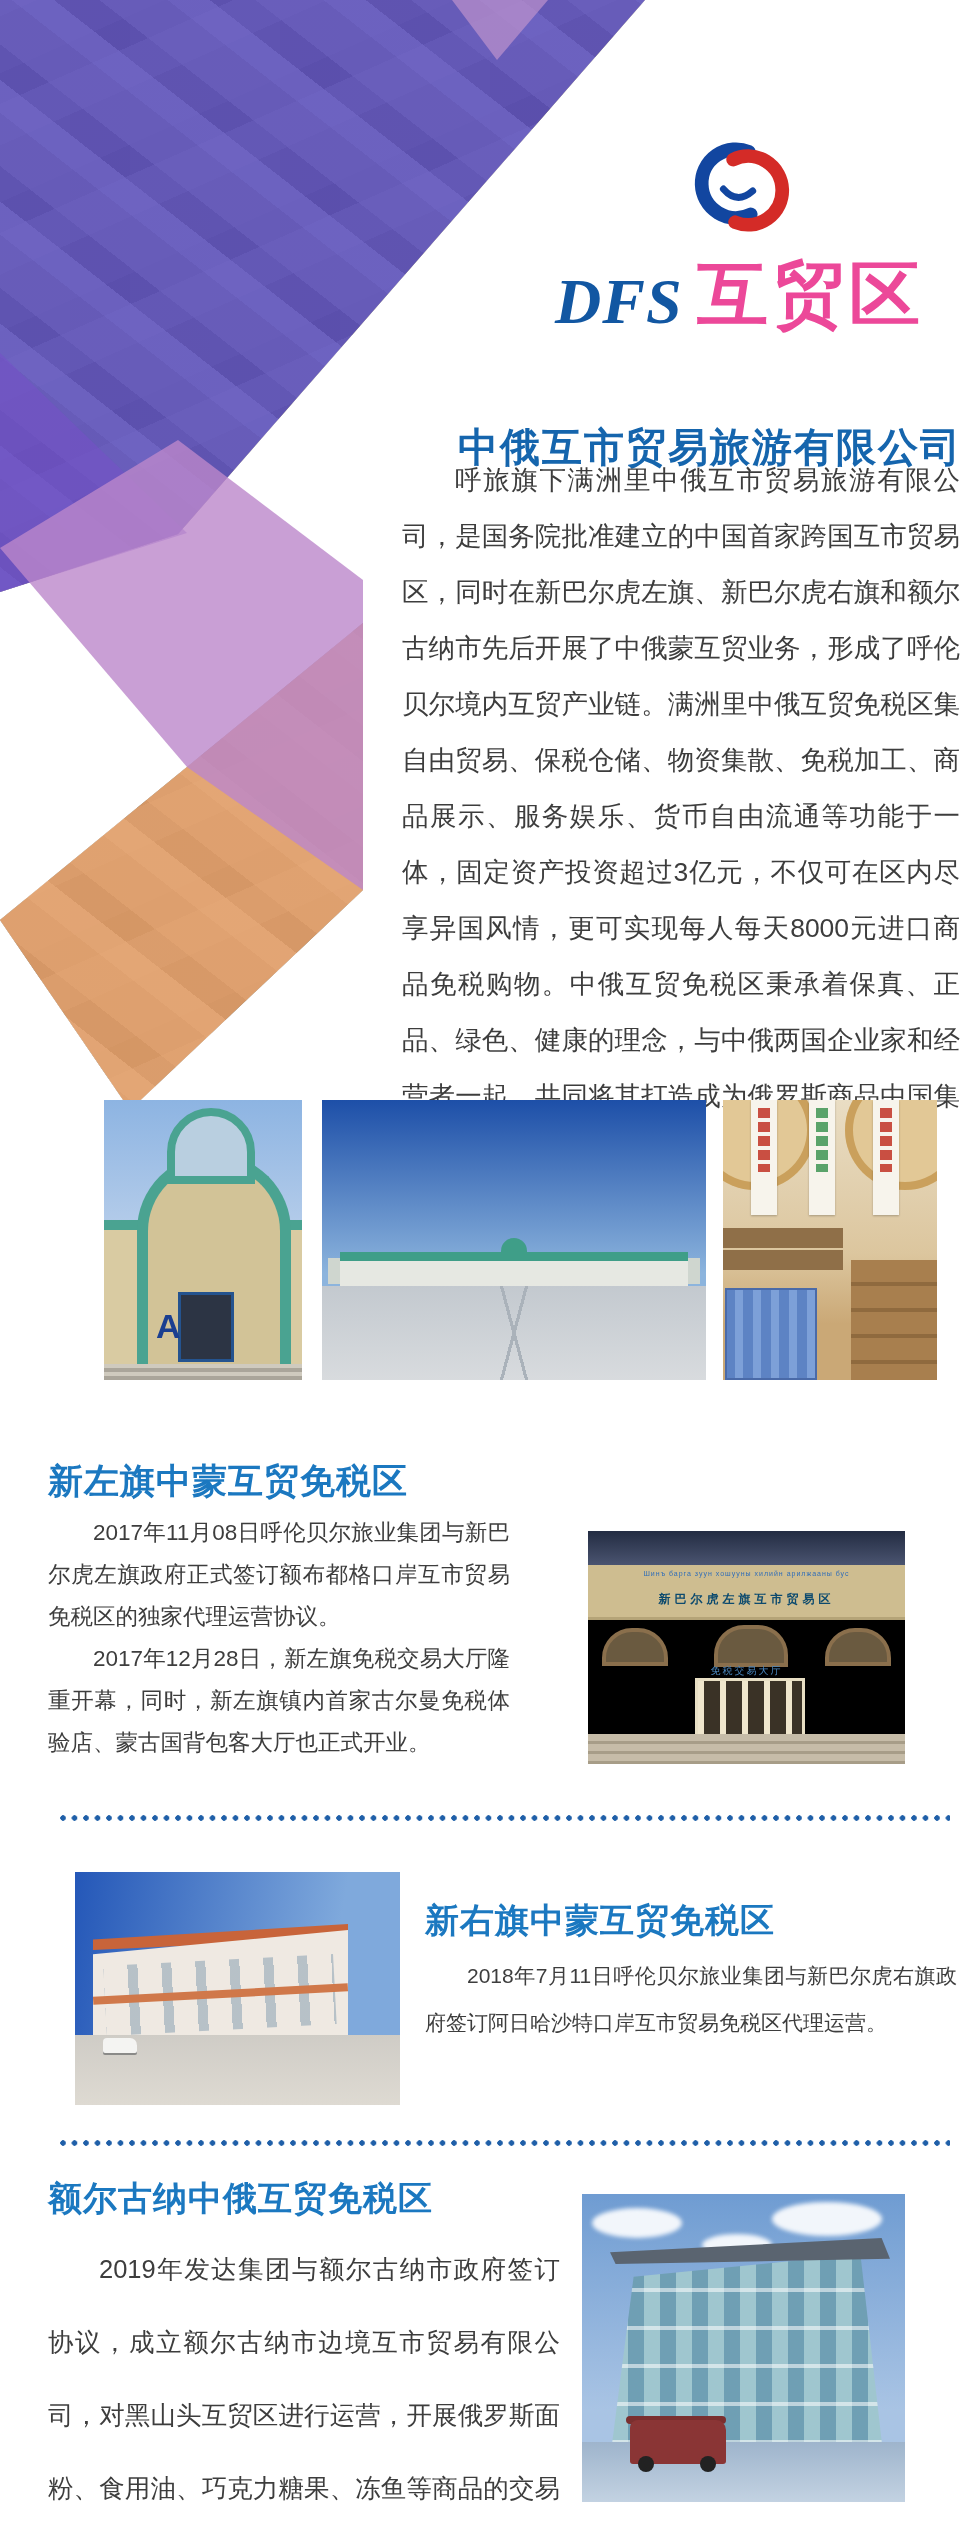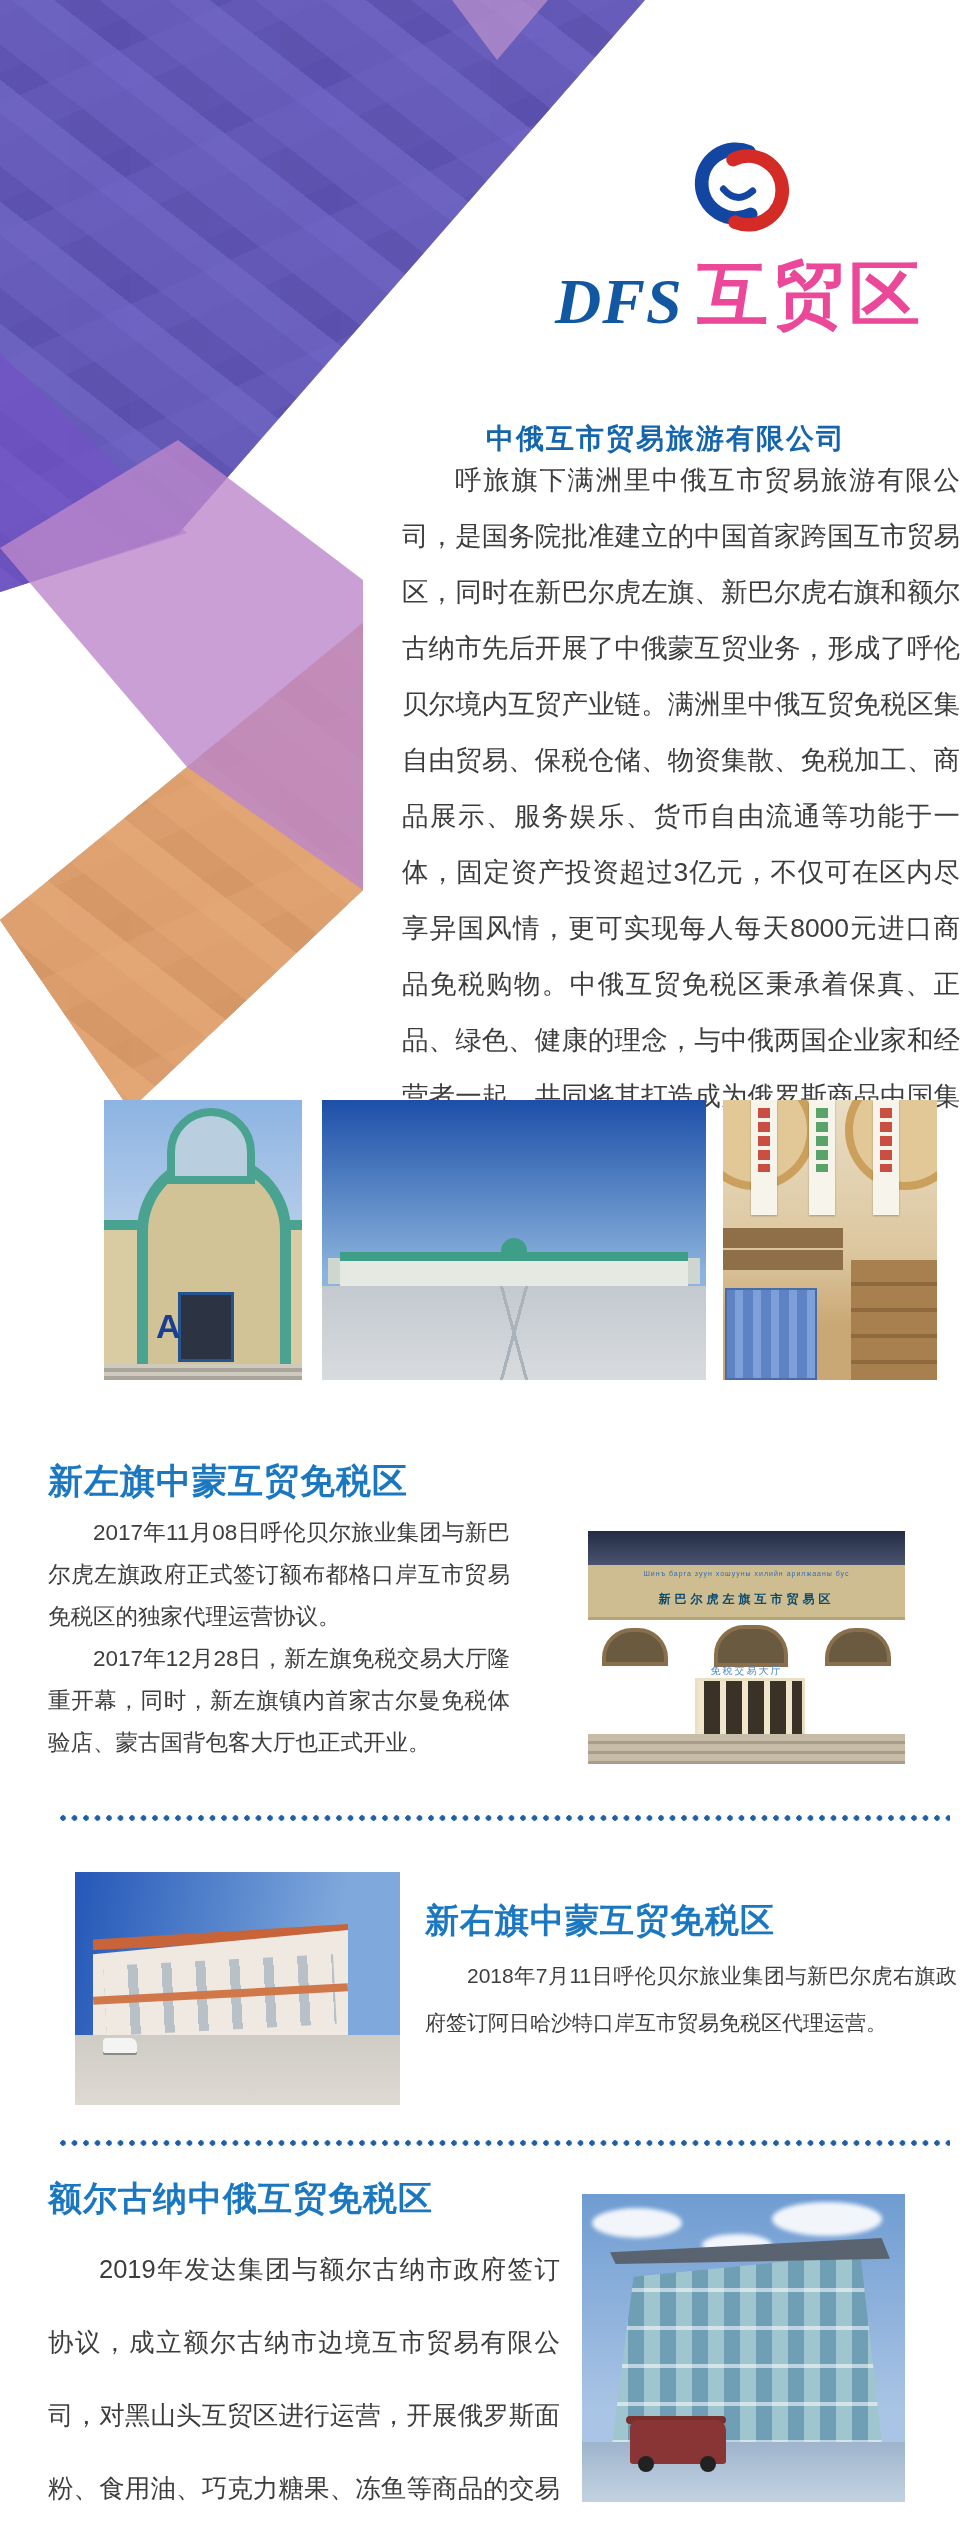--- a/index.html
+++ b/index.html
@@ -52,22 +52,22 @@
     font-family:"Liberation Serif","DejaVu Serif",serif;
     font-style:italic;font-weight:bold;font-size:64px;color:#1257a2;letter-spacing:1px;
   }
   #logo-text .cn{
     font-size:71px;font-weight:bold;color:#ec4899;letter-spacing:5px;margin-left:10px;
     vertical-align:4px;
   }
 
   
   #intro-title{
-    left:370px;top:420px;width:592px;text-align:center;
-    font-size:28px;font-weight:bold;color:#1565ad;letter-spacing:2px;white-space:nowrap;
+    left:370px;top:420px;width:592px;text-align:right;
+    font-size:40px;font-weight:bold;color:#1565ad;letter-spacing:2px;white-space:nowrap;
   }
   #intro-paragraph{
     left:402px;top:452px;width:558px;
     font-size:26.5px;line-height:56px;color:#3d3d3d;text-align:justify;
     text-indent:2em;
   }
 
   
   .gphoto{top:1100px;height:280px;overflow:hidden;background:#dfe7f2;}
   #gallery-photo-1{left:104px;width:198px;}
@@ -114,21 +114,21 @@
   
   .sec-heading{font-weight:bold;color:#1b78c0;letter-spacing:1px;white-space:nowrap;}
   #sec1-heading{left:48px;top:1458px;font-size:35px;}
   #sec1-text{left:48px;top:1512px;width:462px;font-size:22.5px;line-height:42px;color:#3d3d3d;text-align:justify;}
   #sec1-text p{margin:0;text-indent:2em;}
   #sec1-photo{left:588px;top:1531px;width:317px;height:233px;overflow:hidden;background:#d6c49c;}
   .s1-sky{position:absolute;inset:0;height:34px;background:linear-gradient(#232c42,#4a5470);}
   .s1-gable{position:absolute;left:0;right:0;top:34px;height:52px;background:#cebd90;border-bottom:3px solid #b5a478;text-align:center;}
   .s1-mn{font-size:7px;color:#2f6db8;letter-spacing:1px;margin-top:5px;}
   .s1-sign{font-size:12px;font-weight:bold;color:#0c4a6e;letter-spacing:4px;margin-top:14px;}
-  .s1-wall{position:absolute;left:0;right:0;top:89px;bottom:0;background:#ffffff;}
+  .s1-wall{position:absolute;left:0;right:0;top:89px;bottom:0;background:#000000;}
   .s1-win{position:absolute;top:8px;width:58px;height:30px;background:#6a5a40;border:4px solid #8a6f4c;border-radius:30px 30px 0 0;}
   .s1-sign2{position:absolute;top:44px;left:0;right:0;text-align:center;font-size:10px;color:#4a88c0;letter-spacing:2px;}
   .s1-door{position:absolute;left:50%;top:58px;width:104px;height:56px;margin-left:-52px;background:#3a3226;
     background-image:repeating-linear-gradient(90deg,#efe6cc 0 6px,#3a3226 6px 22px);border:3px solid #e8dfc4;}
   .s1-steps{position:absolute;left:0;right:0;bottom:0;height:30px;background:repeating-linear-gradient(#c6bca8 0 7px,#a79d88 7px 10px);}
 
   .divider{
     left:60px;width:890px;height:6px;
     background-image:radial-gradient(circle at 3px 3px,#1f5fa8 2.5px,transparent 3px);
     background-size:11.5px 6px;background-repeat:repeat-x;

